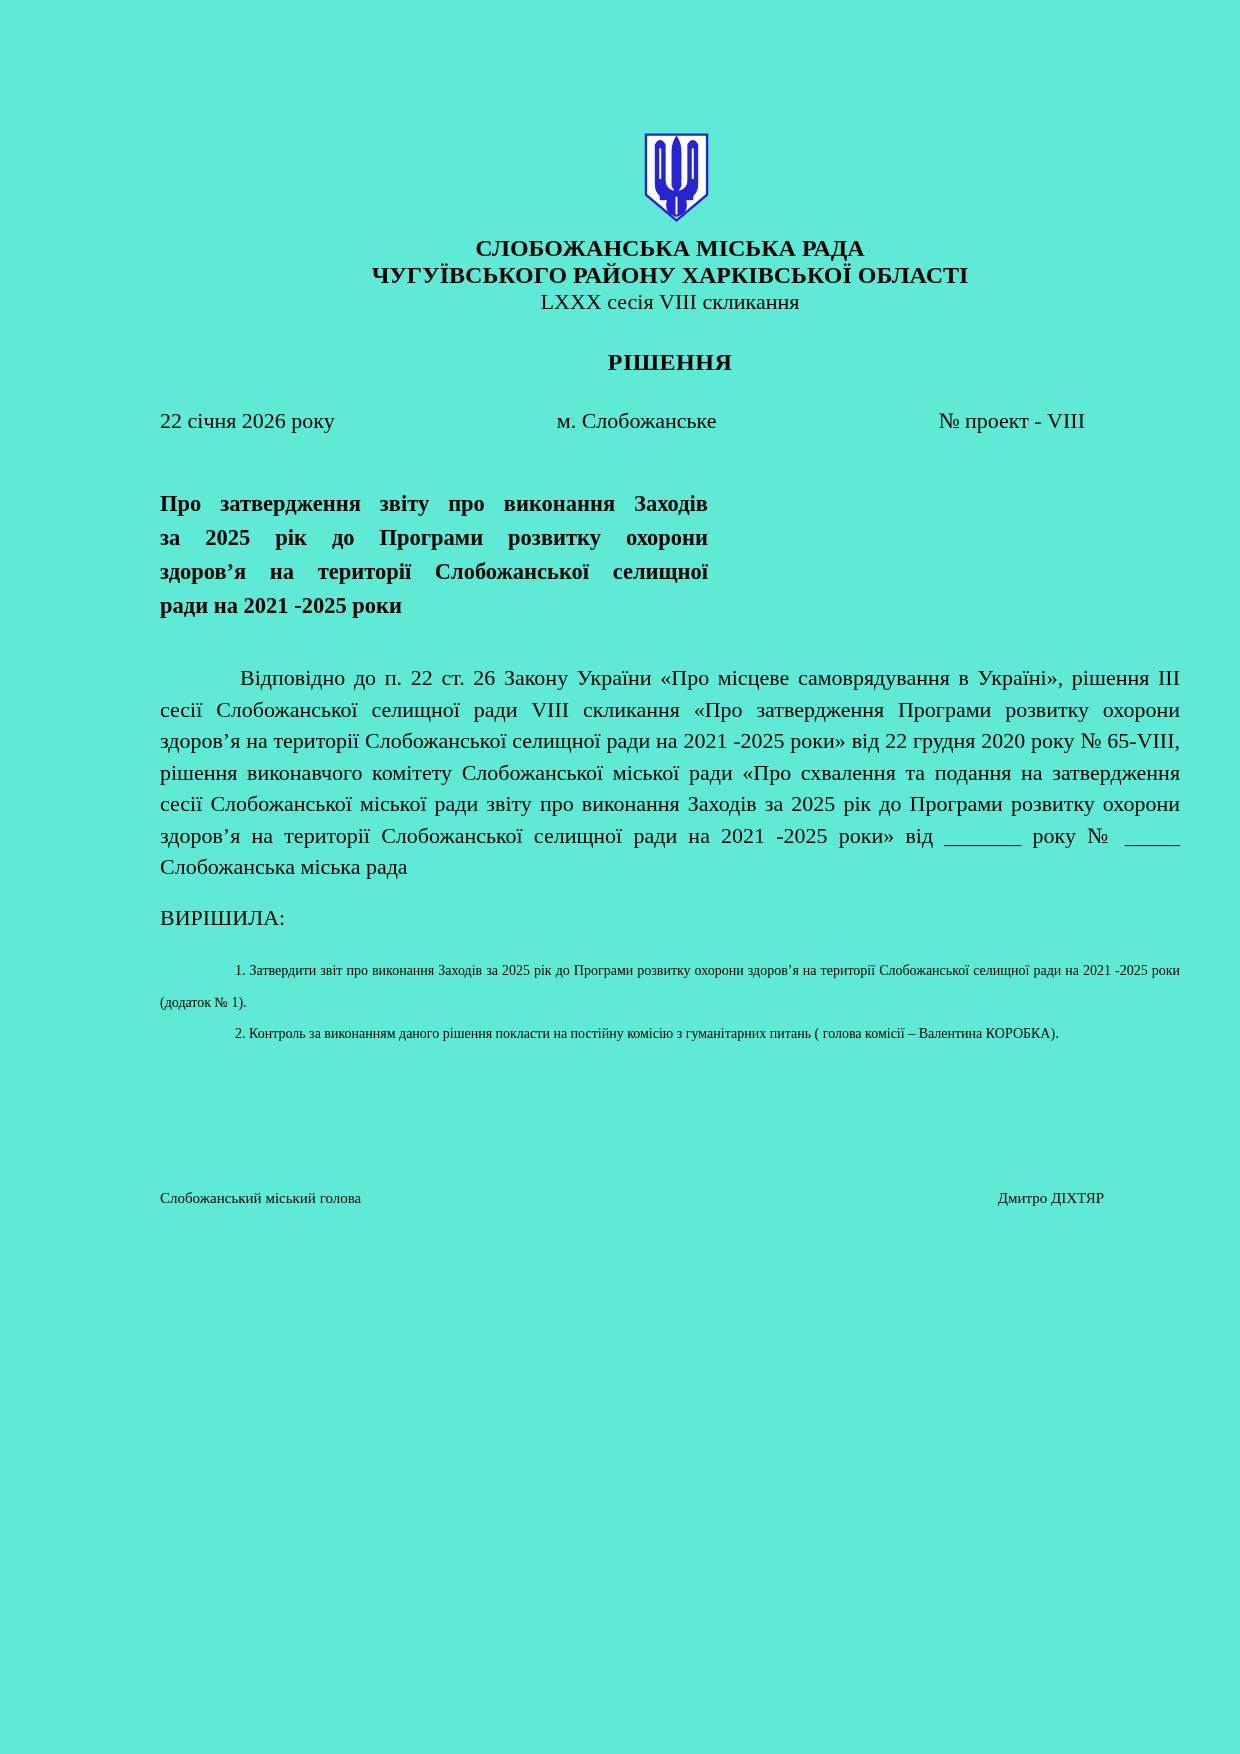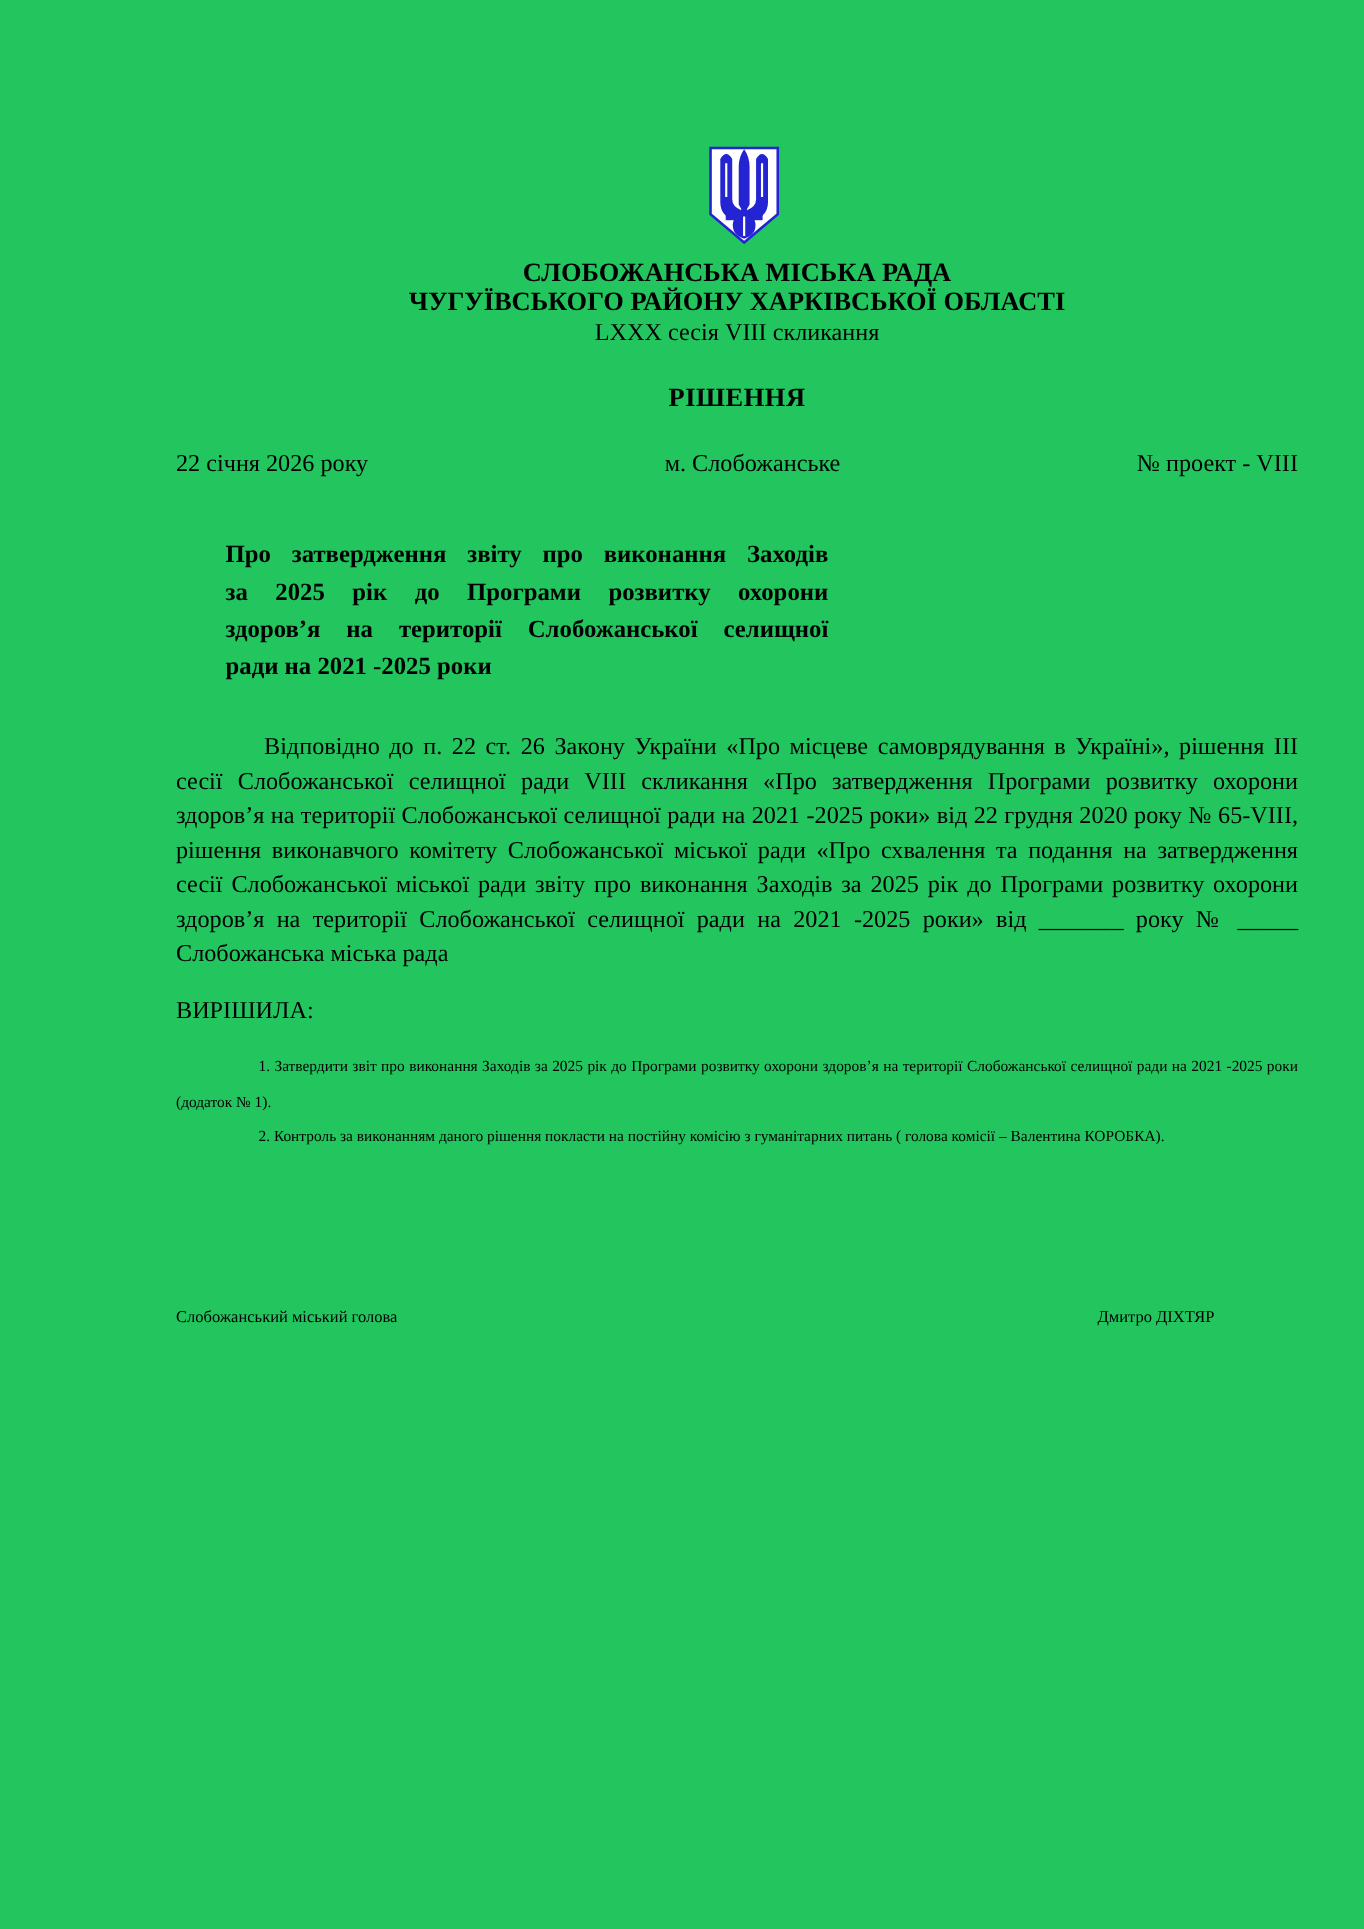--- a/index.html
+++ b/index.html
@@ -4,21 +4,21 @@
 <style>
   html, body {
     margin: 0;
     padding: 0;
     background: #ffffff;
   }
   .page {
     position: relative;
     width: 1240px;
     height: 1754px;
-    background: #22c55e;
+    background: #5eead4;
     color: #000000;
     font-family: "Liberation Serif", "DejaVu Serif", serif;
     overflow: hidden;
   }
   .emblem {
     position: absolute;
     left: 641px;
     top: 131px;
     width: 71px;
     height: 94px;
@@ -55,30 +55,29 @@
   .meta-row {
     position: absolute;
     left: 160px;
     top: 408px;
     width: 1020px;
     display: flex;
     justify-content: space-between;
     font-size: 22px;
     gap: 24px;
   }
-  .meta-row .meta-number { }
+  .meta-row .meta-number { margin-right: 95px; }
   .subject {
     position: absolute;
     left: 160px;
     top: 487px;
     width: 548px;
     font-weight: bold;
     font-size: 22.5px;
     line-height: 34px;
-    margin-left: 45px;
   }
   .subject-line {
     text-align: justify;
     text-align-last: justify;
     white-space: normal;
   }
   .subject-line:last-child { text-align-last: left; }
   .preamble {
     position: absolute;
     left: 160px;

